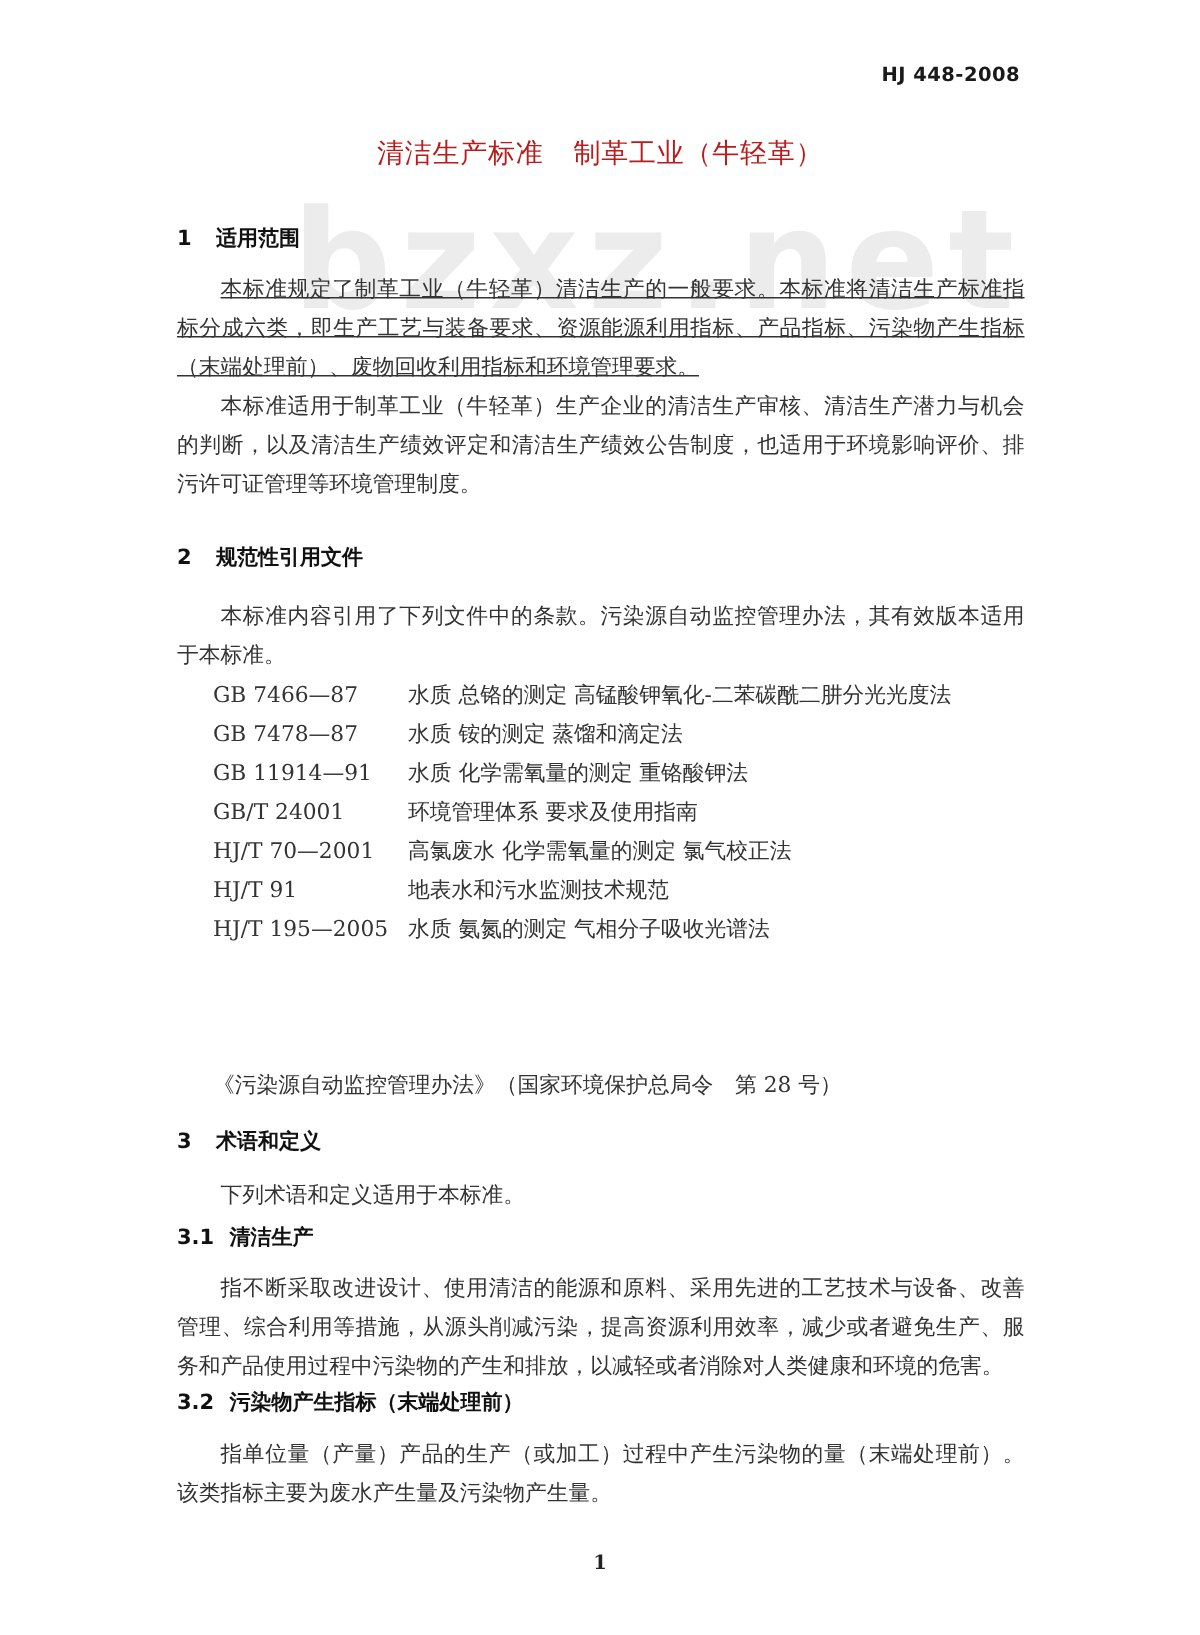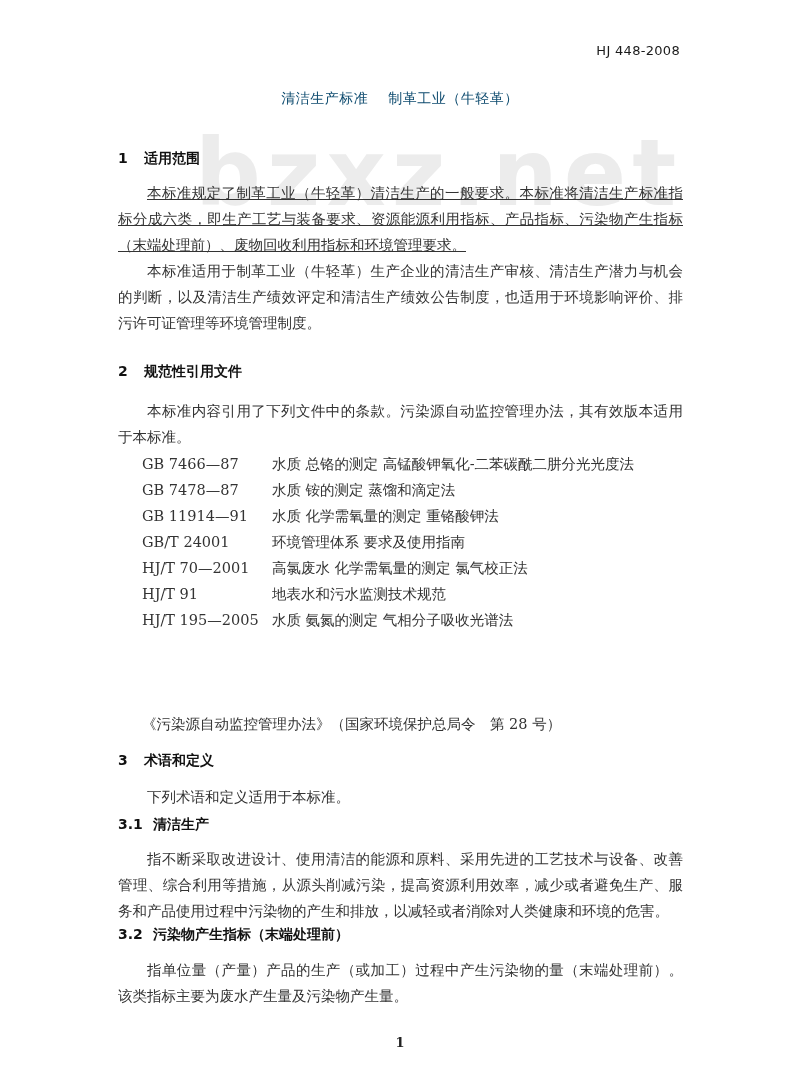--- a/index.html
+++ b/index.html
@@ -9,27 +9,27 @@
   }
   .watermark {
     position: absolute; left: 195px; top: 128px;
     font-family: "DejaVu Sans", "Liberation Sans", sans-serif; font-weight: bold;
     font-size: 92px; letter-spacing: 6px; color: #ececec; line-height: 1; z-index: 0;
     user-select: none;
   }
   .content { position: relative; z-index: 1; }
   .std-code {
     position: absolute; right: 120px; top: 43px;
-    font-family: "DejaVu Sans", "Liberation Sans", sans-serif; font-weight: normal;
+    font-family: "DejaVu Sans", "Liberation Sans", sans-serif; font-weight: bold;
     font-size: 13px; letter-spacing: 0.3px; color: #1a1a1a;
   }
   .doc-title {
     position: absolute; left: 0; right: 0; top: 90px; text-align: center;
     font-family: Liberation Sans, sans-serif;
-    font-size: 14px; color: #0c4a6e; letter-spacing: 0.5px;
+    font-size: 18px; color: #b91c1c; letter-spacing: 0.5px;
   }
   .doc-title .gap { display: inline-block; width: 20px; }
   .h1 {
     position: absolute; left: 118px;
     font-family: "DejaVu Sans", "Liberation Sans", sans-serif; font-weight: bold;
     font-size: 14px; color: #111;
   }
   .h1 .num { display: inline-block; width: 26px; }
   .h2 .num { display: inline-block; width: 35px; }
   .para {

